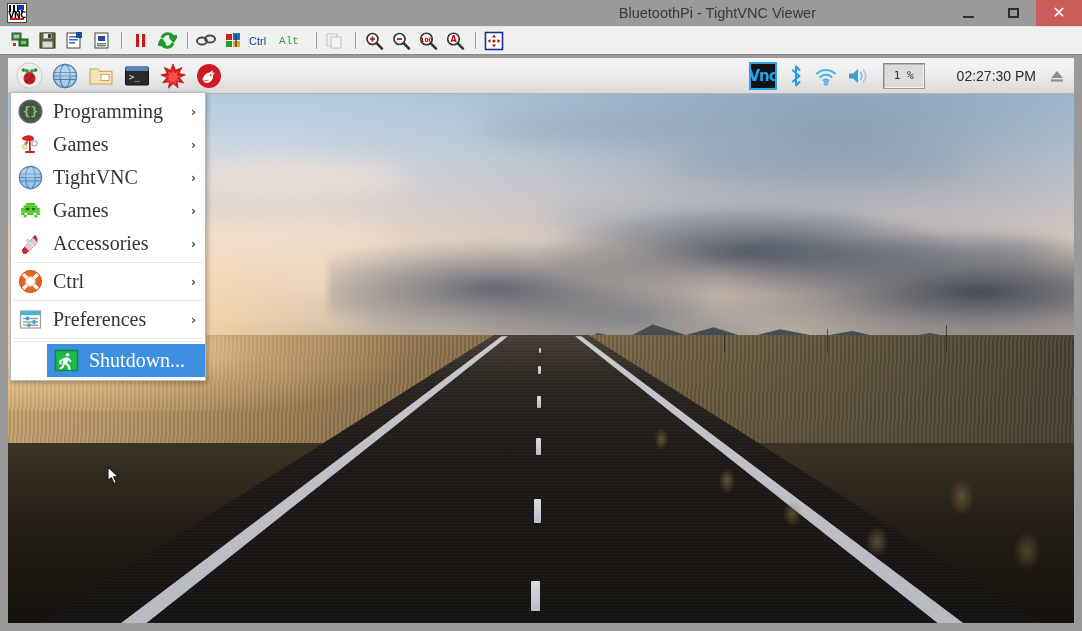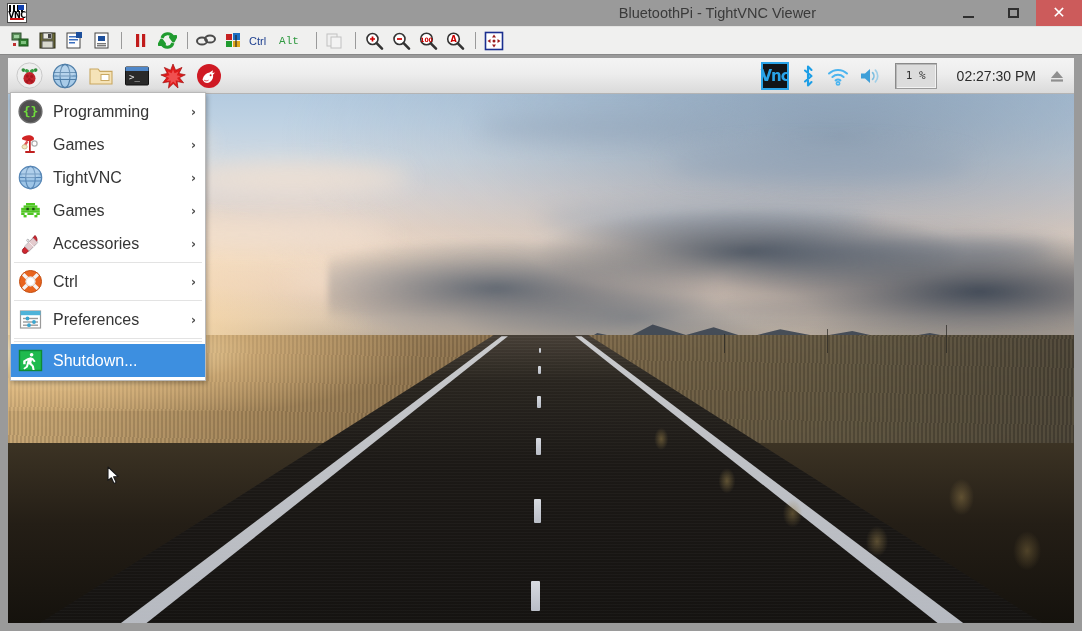--- a/index.html
+++ b/index.html
@@ -277,21 +277,21 @@
     width: 42px; height: 26px; margin-left: 12px;
     background: #dcdcdc;
     border: 1px solid #9a9a9a;
     border-top-color: #8a8a8a; border-left-color: #8a8a8a;
     box-shadow: inset 1px 1px 0 #b8b8b8, inset -1px -1px 0 #f2f2f2;
     display: flex; align-items: center; justify-content: center;
     font: 11px/1 "DejaVu Sans Mono", monospace; color: #333;
     flex: 0 0 auto;
   }
   #clock {
-    font-size: 14px; color: #2b2b2b;
+    margin-left: 12px; font-size: 14px; color: #2b2b2b;
     white-space: nowrap; flex: 0 0 auto; padding-left: 20px;
   }
   #eject-icon {
     margin-left: 12px; width: 18px; height: 18px;
     flex: 0 0 auto;
   }
 
   
   #start-menu {
     position: absolute; left: 2px; top: 34px;
@@ -302,30 +302,30 @@
     padding: 2px 0 3px 0;
     z-index: 40;
   }
   .menu-item {
     height: 33px;
     display: flex; align-items: center;
     padding-left: 7px;
     cursor: default;
     position: relative;
   }
-  .menu-item.selected { background: #3d8fe0; }
+  .menu-item.selected { background: #3d8fe0; margin-left: 36px; }
   .menu-item.selected .menu-label { color: #ffffff; }
   .menu-icon {
     width: 25px; height: 25px; flex: 0 0 auto;
     margin-right: 10px;
     position: relative;
   }
   .menu-label {
-    font-size: 16px; color: #353535;
-    flex: 1 1 auto; white-space: nowrap;
+    font-size: 20px; color: #353535;
+    flex: 1 1 auto; white-space: nowrap; font-family: Liberation Serif, serif;
   }
   .menu-arrow {
     margin-right: 9px; color: #4a4a4a;
     font: 700 12px/1 "DejaVu Sans", sans-serif;
     flex: 0 0 auto;
   }
   .menu-sep {
     height: 1px; background: #e3e3e3; margin: 2px 3px;
   }
 

